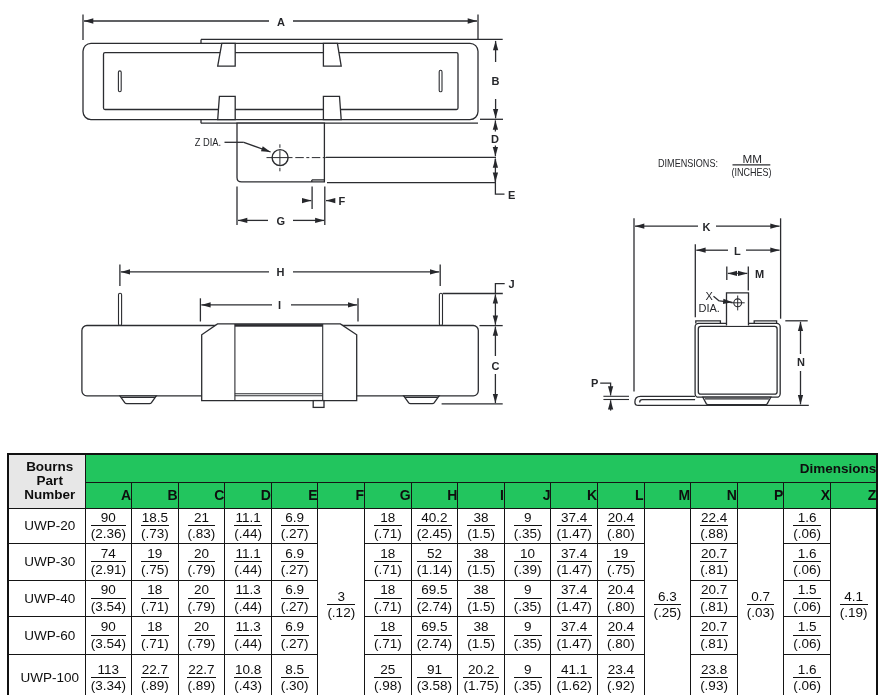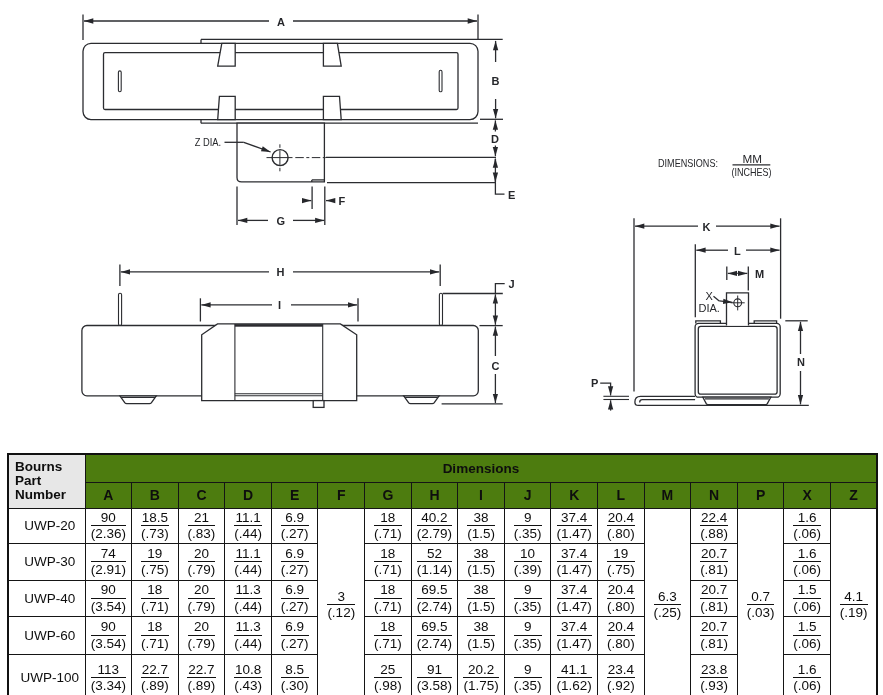--- a/index.html
+++ b/index.html
@@ -4,25 +4,25 @@
 <style>
 html,body{margin:0;padding:0;background:#fff;}
 body{width:883px;height:695px;font-family:"Liberation Sans",sans-serif;}
 #page{position:relative;width:883px;height:695px;overflow:hidden;}
 #draw{position:absolute;left:0;top:0;}
 text{fill:#26272b;}
 .dl{font:bold 11px "Liberation Sans",sans-serif;}
 .sl{font:11px "Liberation Sans",sans-serif;}
 table{position:absolute;left:7px;top:453px;border-collapse:collapse;table-layout:fixed;width:870px;}
 td,th{border:1.3px solid #151515;padding:0;text-align:center;color:#0e0e0e;}
-th{background:#4d7c0f;font-size:13.5px;font-weight:bold;}
+th{background:#22c55e;font-size:13.5px;font-weight:bold;text-align:right;}
 td{font-size:13.5px;background:#fff;}
 .lr th{font-size:14px;}
 .pn{text-align:center;padding-left:6px;font-weight:normal;background:#fff;white-space:nowrap;}
-.pnh{text-align:left;padding-left:6px;font-size:13.5px;line-height:1.07;background:#e7e7e7;}
+.pnh{text-align:center;padding-left:6px;font-size:13.5px;line-height:1.07;background:#e7e7e7;}
 .fr{display:inline-block;vertical-align:middle;line-height:1.12;}
 .fr b{display:block;font-weight:normal;border-bottom:1.4px solid #111;padding:0 1px;}
 .fr i{display:block;font-style:normal;}
 .outer{border:2.2px solid #111;}
 </style>
 </head>
 <body>
 <div id="page">
 
 <svg id="draw" width="883" height="450" viewBox="0 0 883 450">
@@ -306,21 +306,21 @@
 
 <tr style="height:35px">
 <td class="pn">UWP-20</td>
 <td><span class="fr"><b>90</b><i>(2.36)</i></span></td>
 <td><span class="fr"><b>18.5</b><i>(.73)</i></span></td>
 <td><span class="fr"><b>21</b><i>(.83)</i></span></td>
 <td><span class="fr"><b>11.1</b><i>(.44)</i></span></td>
 <td><span class="fr"><b>6.9</b><i>(.27)</i></span></td>
 <td rowspan="5"><span class="fr"><b>3</b><i>(.12)</i></span></td>
 <td><span class="fr"><b>18</b><i>(.71)</i></span></td>
-<td><span class="fr"><b>40.2</b><i>(2.79)</i></span></td>
+<td><span class="fr"><b>40.2</b><i>(2.45)</i></span></td>
 <td><span class="fr"><b>38</b><i>(1.5)</i></span></td>
 <td><span class="fr"><b>9</b><i>(.35)</i></span></td>
 <td><span class="fr"><b>37.4</b><i>(1.47)</i></span></td>
 <td><span class="fr"><b>20.4</b><i>(.80)</i></span></td>
 <td rowspan="5"><span class="fr"><b>6.3</b><i>(.25)</i></span></td>
 <td><span class="fr"><b>22.4</b><i>(.88)</i></span></td>
 <td rowspan="5"><span class="fr"><b>0.7</b><i>(.03)</i></span></td>
 <td><span class="fr"><b>1.6</b><i>(.06)</i></span></td>
 <td rowspan="5"><span class="fr"><b>4.1</b><i>(.19)</i></span></td>
 </tr>

